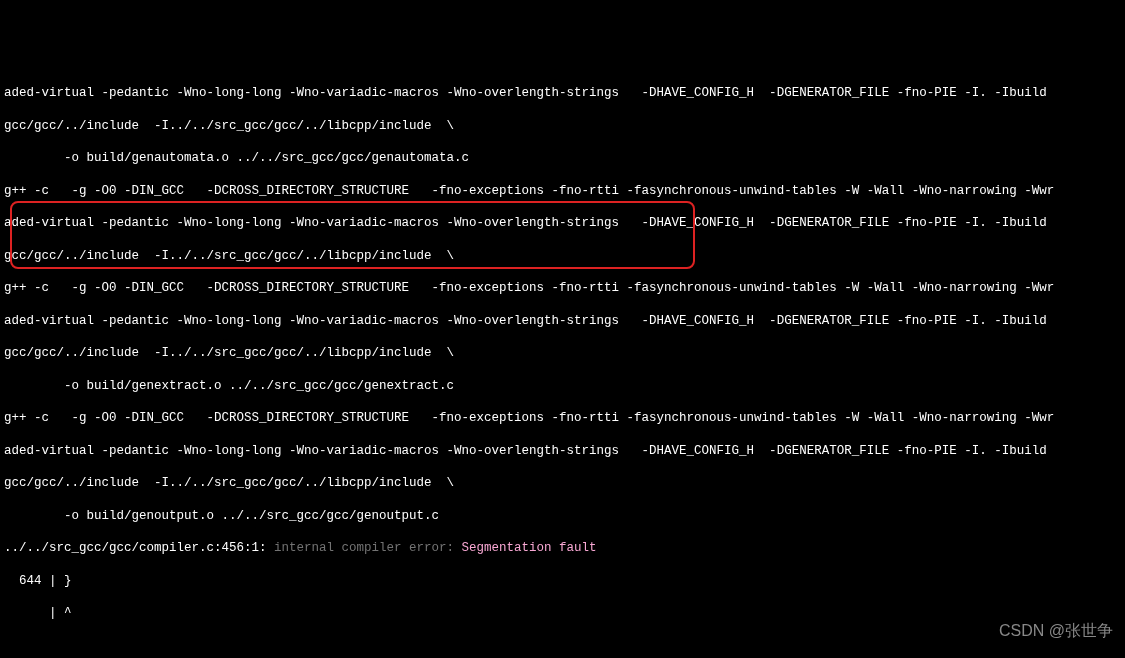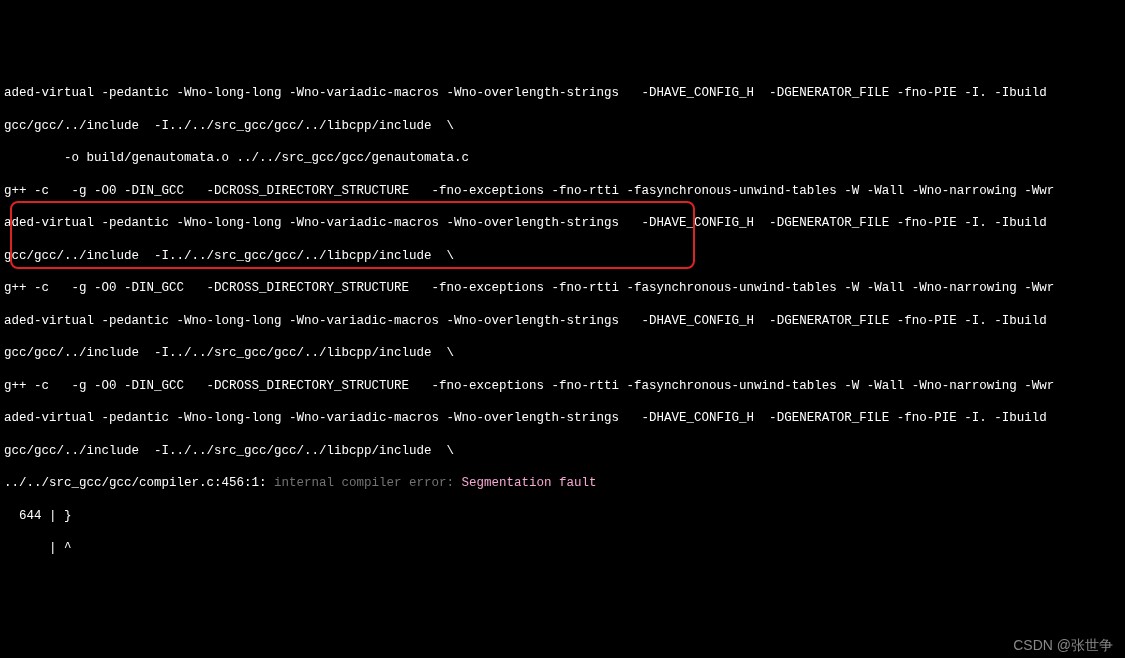--- a/index.html
+++ b/index.html
@@ -42,44 +42,46 @@
     }
     .error-red {
       color: #737373;
     }
     .error-msg {
       color: #f9a8d4;
     }
     .watermark {
       position: absolute;
       right: 12px;
-      bottom: 4px;
+      bottom: 16px;
       color: #888;
-      font-size: 14px;
+      font-size: 16px;
       font-family: sans-serif;
     }
   </style>
 </head>
 <body>
 
 
 
 <div class="terminal">
 <span class="line">aded-virtual -pedantic -Wno-long-long -Wno-variadic-macros -Wno-overlength-strings   -DHAVE_CONFIG_H  -DGENERATOR_FILE -fno-PIE -I. -Ibuild</span>
 <span class="line">gcc/gcc/../include  -I../../src_gcc/gcc/../libcpp/include  \</span>
 <span class="line">        -o build/genautomata.o ../../src_gcc/gcc/genautomata.c</span>
 <span class="line">g++ -c   -g -O0 -DIN_GCC   -DCROSS_DIRECTORY_STRUCTURE   -fno-exceptions -fno-rtti -fasynchronous-unwind-tables -W -Wall -Wno-narrowing -Wwr</span>
 <span class="line">aded-virtual -pedantic -Wno-long-long -Wno-variadic-macros -Wno-overlength-strings   -DHAVE_CONFIG_H  -DGENERATOR_FILE -fno-PIE -I. -Ibuild</span>
 <span class="line">gcc/gcc/../include  -I../../src_gcc/gcc/../libcpp/include  \</span>
 <span class="line">g++ -c   -g -O0 -DIN_GCC   -DCROSS_DIRECTORY_STRUCTURE   -fno-exceptions -fno-rtti -fasynchronous-unwind-tables -W -Wall -Wno-narrowing -Wwr</span>
 <span class="line">aded-virtual -pedantic -Wno-long-long -Wno-variadic-macros -Wno-overlength-strings   -DHAVE_CONFIG_H  -DGENERATOR_FILE -fno-PIE -I. -Ibuild</span>
 <span class="line">gcc/gcc/../include  -I../../src_gcc/gcc/../libcpp/include  \</span>
+<span class="line">        -o build/genextract.o ../../src_gcc/gcc/genextract.c</span>
 <span class="line">g++ -c   -g -O0 -DIN_GCC   -DCROSS_DIRECTORY_STRUCTURE   -fno-exceptions -fno-rtti -fasynchronous-unwind-tables -W -Wall -Wno-narrowing -Wwr</span>
 <span class="line">aded-virtual -pedantic -Wno-long-long -Wno-variadic-macros -Wno-overlength-strings   -DHAVE_CONFIG_H  -DGENERATOR_FILE -fno-PIE -I. -Ibuild</span>
 <span class="line">gcc/gcc/../include  -I../../src_gcc/gcc/../libcpp/include  \</span>
+<span class="line">        -o build/genoutput.o ../../src_gcc/gcc/genoutput.c</span>
 <span class="line"><span class="error-location">../../src_gcc/gcc/compiler.c:456:1:</span><span class="error-red"> internal compiler error: </span><span class="error-msg">Segmentation fault</span></span>
 <span class="line">  644 | }</span>
 <span class="line">      | ^</span>
 
 
 
 
 
 
 

